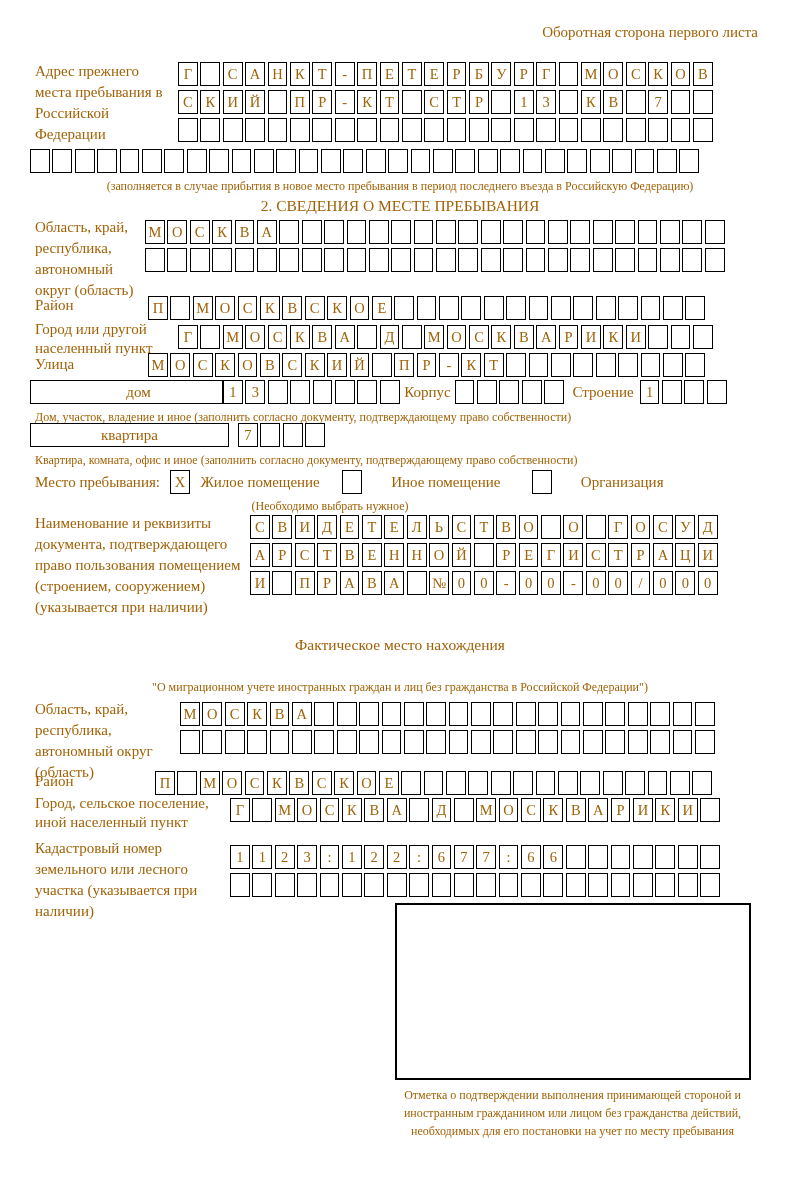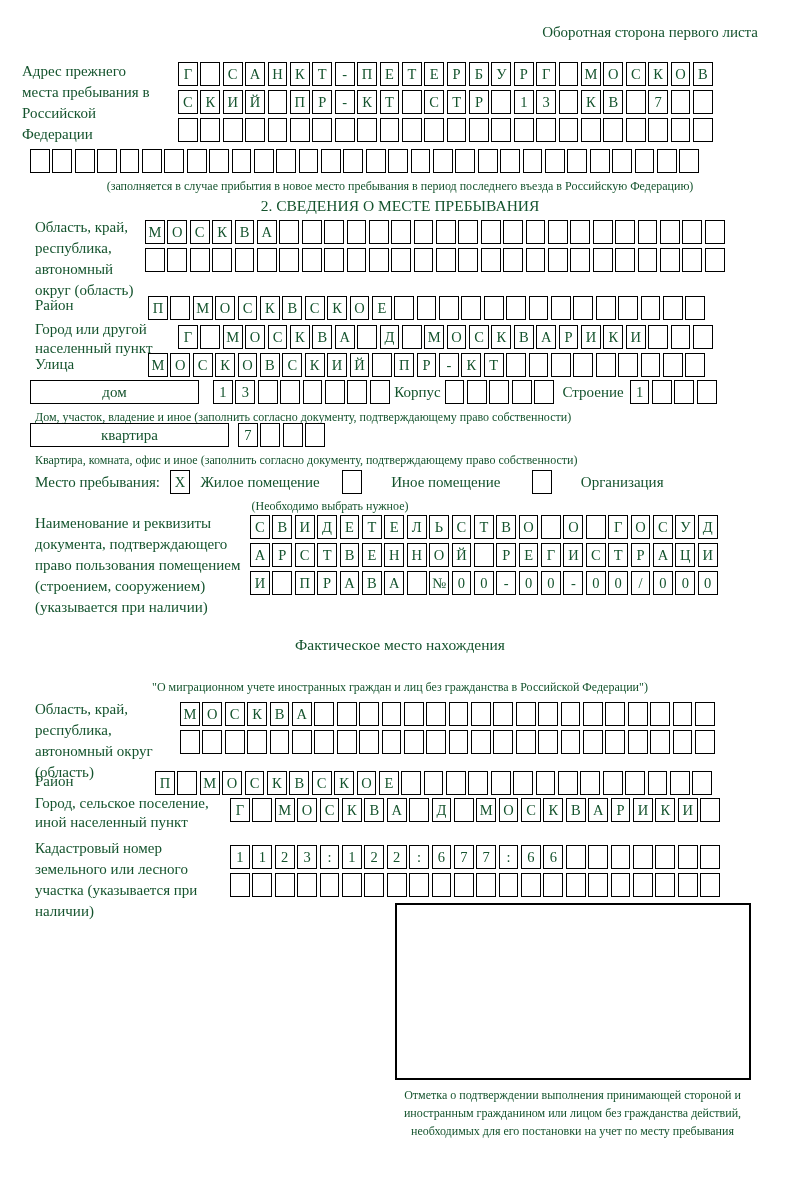--- a/index.html
+++ b/index.html
@@ -1,17 +1,17 @@
 <!DOCTYPE html>
 <html lang="ru"><head>
 <meta charset="utf-8">
 <style>
   html,body{margin:0;padding:0;background:#fff;}
   .page{
-    position:relative;width:800px;height:1180px;background:#fff;color:#14532d;
+    position:relative;width:800px;height:1180px;background:#fff;color:#a16207;
     font-family:"Liberation Serif","DejaVu Serif",serif;overflow:hidden;
   }
   .abs{position:absolute;}
   .lbl{font-size:15px;line-height:21px;}
   .lbl-tight{font-size:15px;line-height:19px;}
   .caption{font-size:12px;line-height:18px;}
   .center{text-align:center;}
   .title{font-size:15.5px;font-weight:normal;text-align:center;width:100%;}
   .cellrow{display:flex;}
   .cellrow + .cellrow{margin-top:3.8px;}
@@ -29,21 +29,21 @@
   .stamp-box{border:2px solid #000;background:#fff;}
   .stack{display:flex;flex-direction:column;}
 </style>
 </head>
 <body>
 
 <div class="page">
 
   <div class="abs lbl" style="top:22px;right:42px;">Оборотная сторона первого листа</div>
 
-  <div class="abs lbl" style="top:61px;left:22px;width:140px;">Адрес прежнего места пребывания в Российской Федерации</div>
+  <div class="abs lbl" style="top:61px;left:35px;width:140px;">Адрес прежнего места пребывания в Российской Федерации</div>
   <div class="abs stack" style="top:62px;left:178px;">
     <div class="cellrow">
         <span class="cell">Г</span>
         <span class="cell"></span>
         <span class="cell">С</span>
         <span class="cell">А</span>
         <span class="cell">Н</span>
         <span class="cell">К</span>
         <span class="cell">Т</span>
         <span class="cell">-</span>
@@ -293,21 +293,21 @@
       <span class="cell"></span>
       <span class="cell"></span>
       <span class="cell"></span>
       <span class="cell"></span>
       <span class="cell"></span>
       <span class="cell"></span>
       <span class="cell"></span>
     </div>
 
   <div class="abs hrow" style="top:380px;left:30px;">
-    <div class="widebox" style="width:167px;margin-right:14px;">дом</div>
+    <div class="widebox" style="width:167px;margin-right:0;padding-left:24px;">дом</div>
     <div class="cellrow">
         <span class="cell">1</span>
         <span class="cell">3</span>
         <span class="cell"></span>
         <span class="cell"></span>
         <span class="cell"></span>
         <span class="cell"></span>
         <span class="cell"></span>
         <span class="cell"></span>
       </div>

